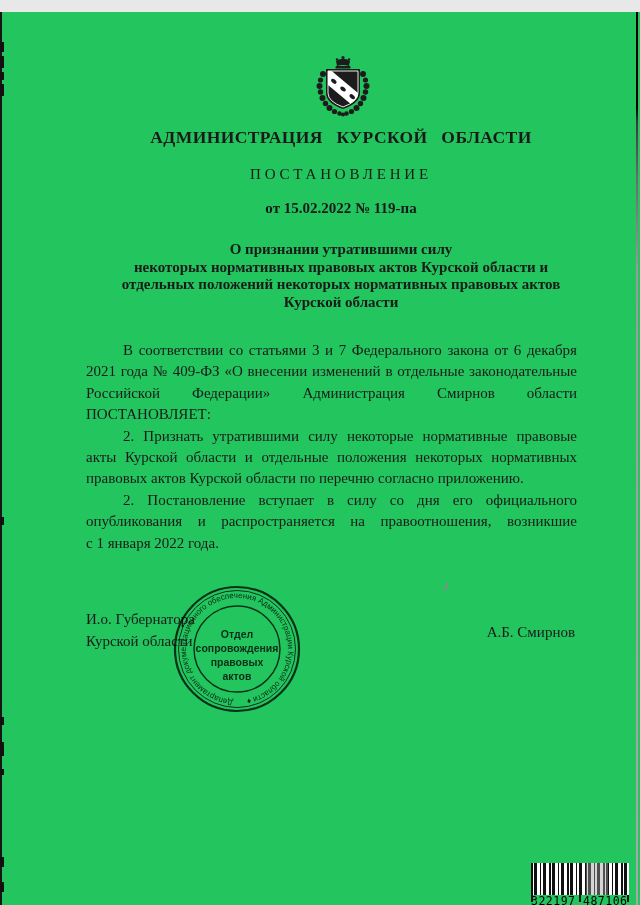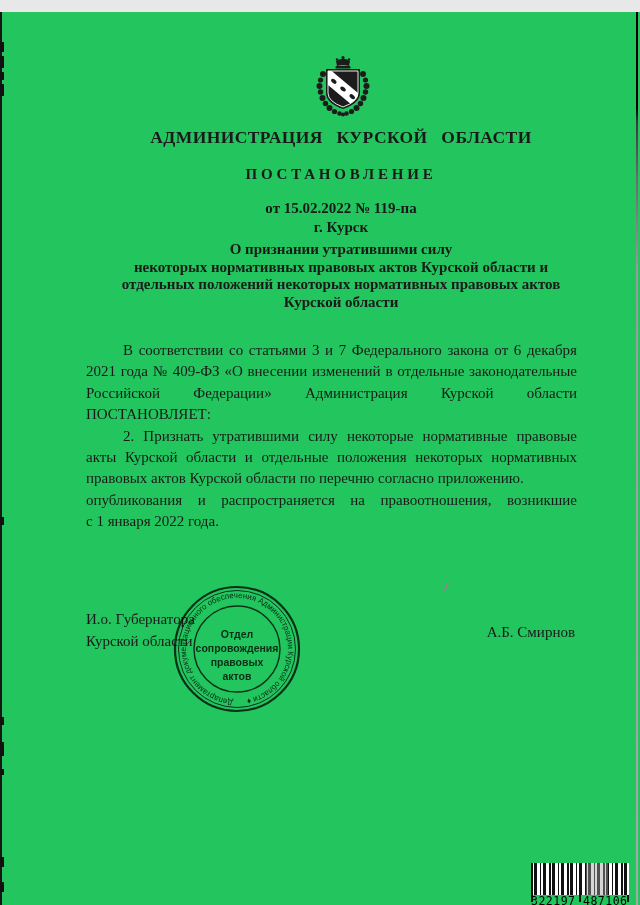--- a/index.html
+++ b/index.html
@@ -11,21 +11,21 @@
   
   .edge-left { position:absolute; left:0; top:0; width:2px; height:905px; background:#161616; }
   .notch { position:absolute; left:0; width:4px; background:#111; }
   .edge-right { position:absolute; right:2px; top:0; width:2px; height:905px;
     background:linear-gradient(180deg,#000 0,#000 95px,#3a3a3a 110px,#6a6a6a 165px,#9a9a9a 260px,#a8a8a8 100%); }
   .edge-bottom { position:absolute; left:0; bottom:0; width:640px; height:12px;
     background:linear-gradient(90deg,#0c0c0c 0,#0c0c0c 34%,#2a2a2a 38%,#4a4a4a 48%,#242424 58%,#0c0c0c 66%,#1c1c1c 82%,#050505 100%); }
   .speck { position:absolute; left:445px; top:571px; width:2px; height:8px; background:#8a8a8a; transform:rotate(28deg); }
   
   .emblem { position:absolute; left:343px; top:43px; transform:translateX(-50%); }
-  .center-col { position:absolute; left:62px; width:558px; text-align:center;font-weight:bold; }
+  .center-col { position:absolute; left:62px; width:558px; text-align:center; }
   .org { top:115px; font-size:17.5px; font-weight:bold; letter-spacing:0.4px; word-spacing:9px; }
   .doctype { top:154px; font-size:15px; letter-spacing:3.8px; }
   .datenum { top:188px; font-size:15px; font-weight:600; }
   .city { top:207px; font-size:15px; font-weight:600; }
   .doc-title { top:229px; font-size:15px; font-weight:bold; line-height:17.6px; }
   
   .body-text { position:absolute; left:86px; top:330px; width:491px; font-size:15px; }
   .line { text-align:justify; text-align-last:justify; height:21.4px; overflow:hidden; white-space:nowrap0; }
   .line.last { text-align-last:left; }
   .line.indent { text-indent:37px; }
@@ -108,37 +108,37 @@
           <ellipse cx="38.2" cy="41.7" rx="3.1" ry="1.9" fill="#1c1c1c" transform="rotate(40 38.2 41.7)"></ellipse>
         </g>
         <path d="M14,16 H44 V38 Q44,46.5 29,52 Q14,46.5 14,38 Z" fill="none" stroke="#ffffff" stroke-width="0.9"></path>
       </g>
     </svg>
   </div>
 
   <div class="center-col org">АДМИНИСТРАЦИЯ КУРСКОЙ ОБЛАСТИ</div>
   <div class="center-col doctype">ПОСТАНОВЛЕНИЕ</div>
   <div class="center-col datenum">от 15.02.2022 № 119-па</div>
-  <div class="center-col city">г. Курск</div>
 
   <div class="center-col doc-title">
     <div>О признании утратившими силу</div>
     <div>некоторых нормативных правовых актов Курской области и</div>
     <div>отдельных положений некоторых нормативных правовых актов</div>
     <div>Курской области</div>
   </div>
 
   <div class="body-text">
     <div class="line indent">В соответствии со статьями 3 и 7 Федерального закона от 6 декабря</div>
     <div class="line">2021 года № 409-ФЗ «О внесении изменений в отдельные законодательные</div>
-    <div class="line">Российской Федерации» Администрация Курской области</div>
+    <div class="line">Российской Федерации» Администрация Смирнов области</div>
     <div class="line last">ПОСТАНОВЛЯЕТ:</div>
     <div class="line indent">2. Признать утратившими силу некоторые нормативные правовые</div>
     <div class="line">акты Курской области и отдельные положения некоторых нормативных</div>
     <div class="line last">правовых актов Курской области по перечню согласно приложению.</div>
+    <div class="line indent">2. Постановление вступает в силу со дня его официального</div>
     <div class="line">опубликования и распространяется на правоотношения, возникшие</div>
     <div class="line last">с 1 января 2022 года.</div>
   </div>
 
   <div class="signature">
     <div class="sig-pos">
       <div>И.о. Губернатора</div>
       <div>Курской области</div>
     </div>
     <div class="sig-name">А.Б. Смирнов</div>

